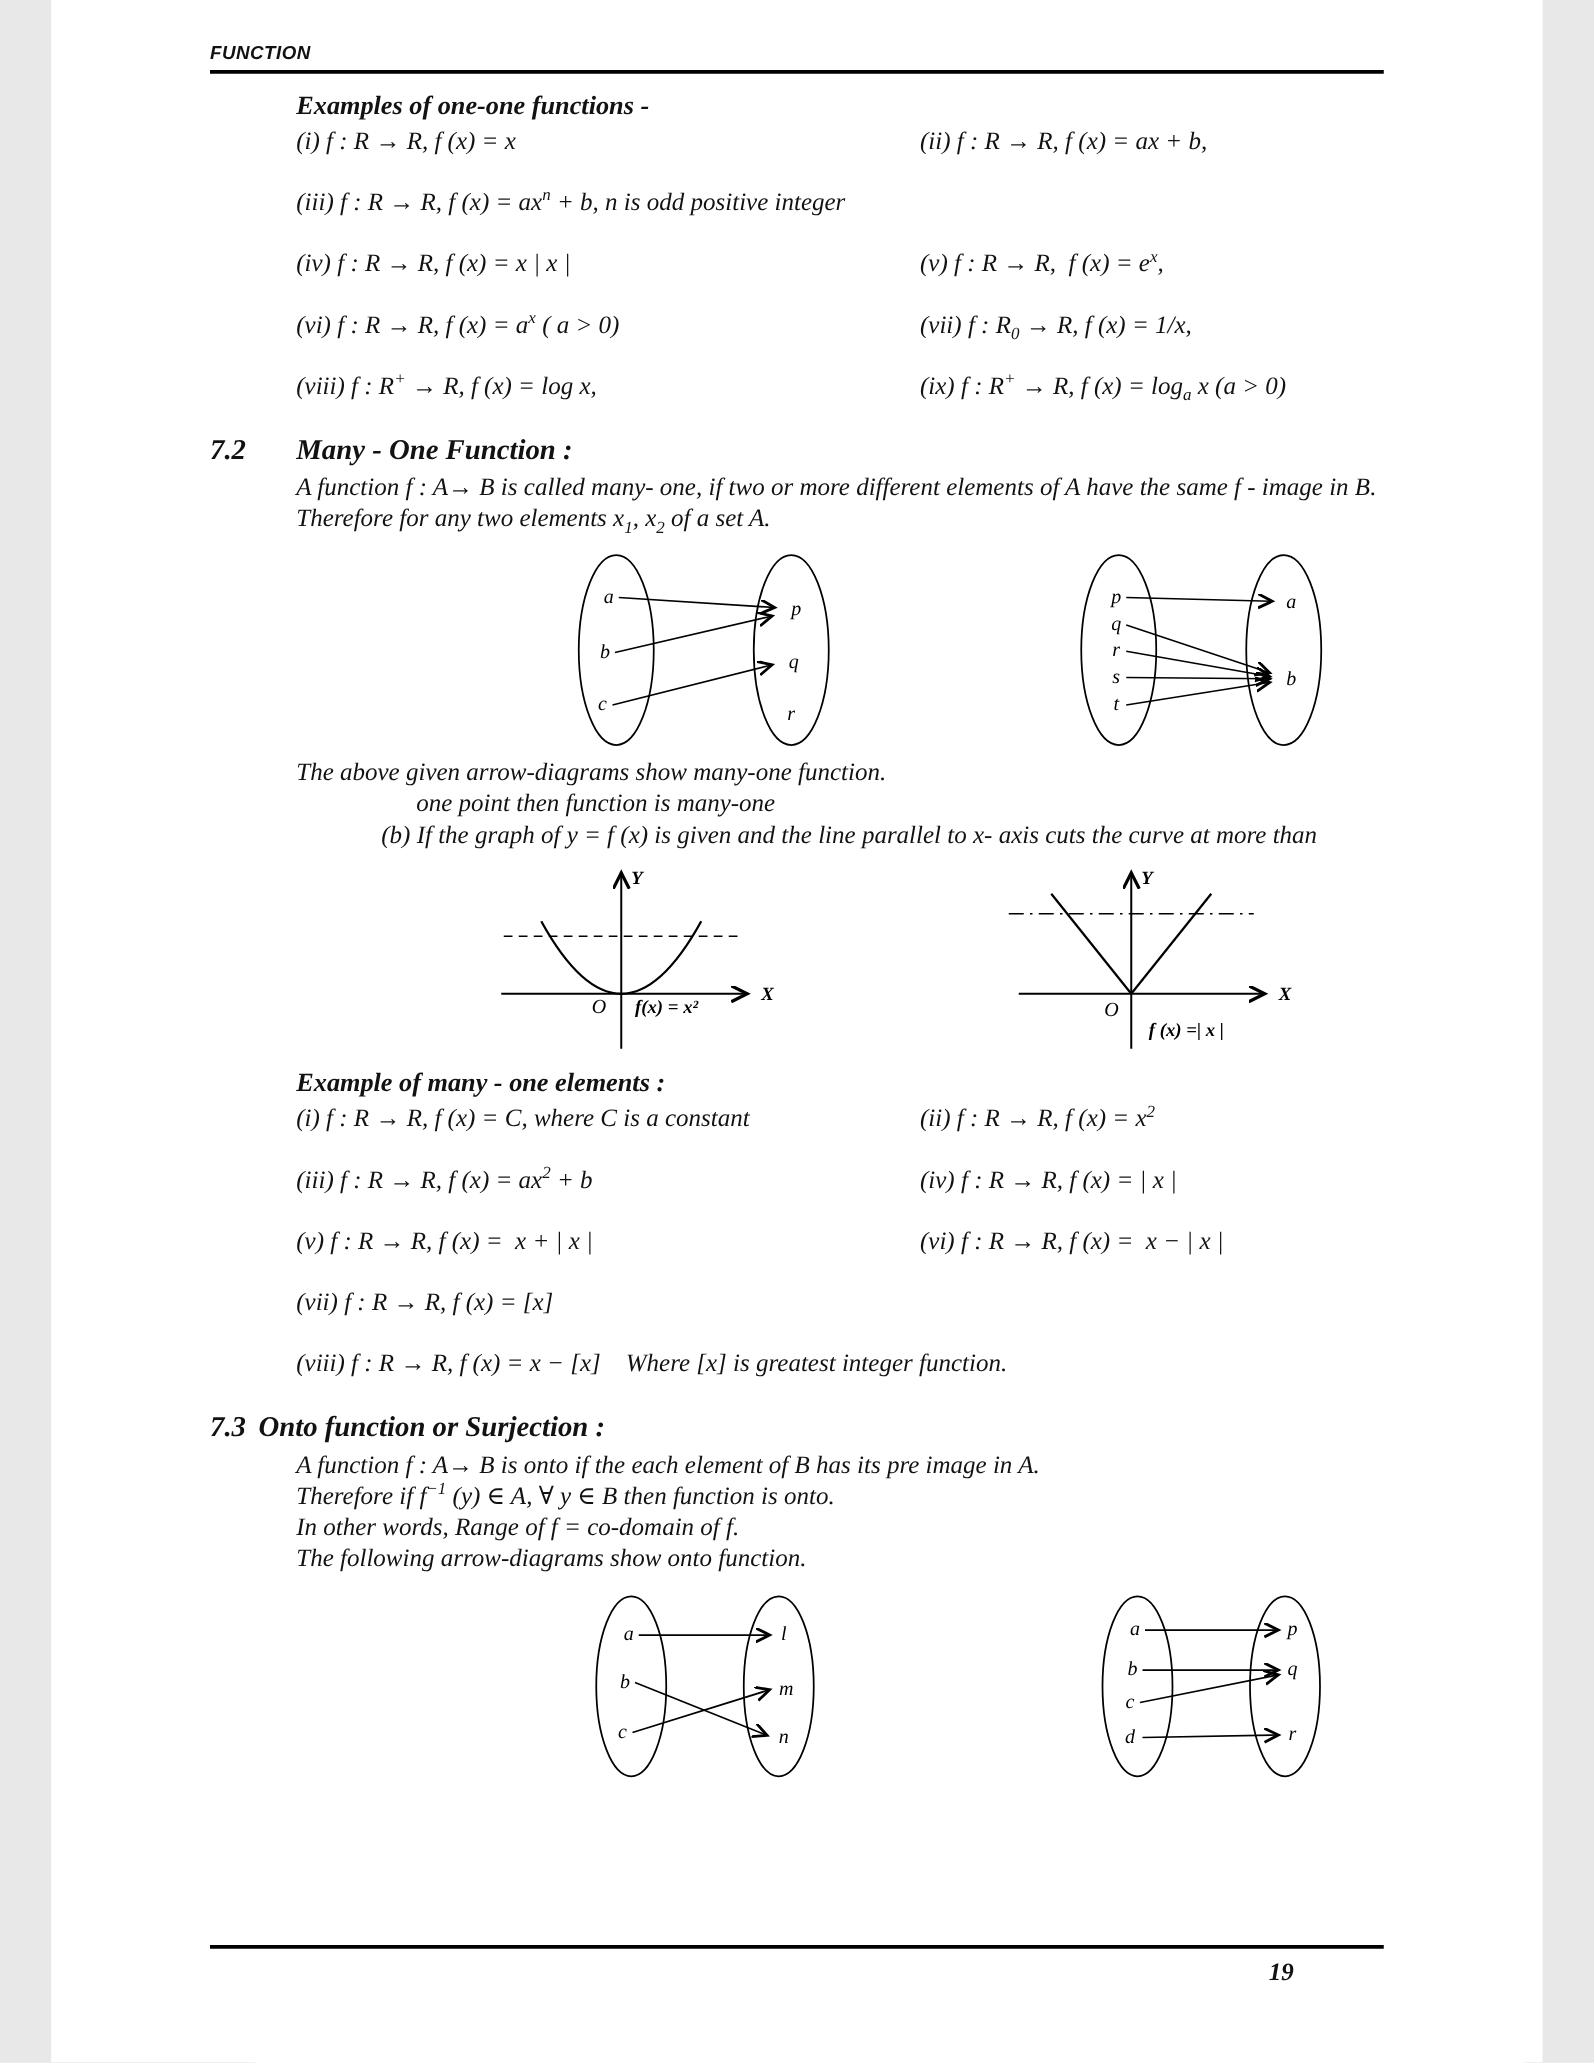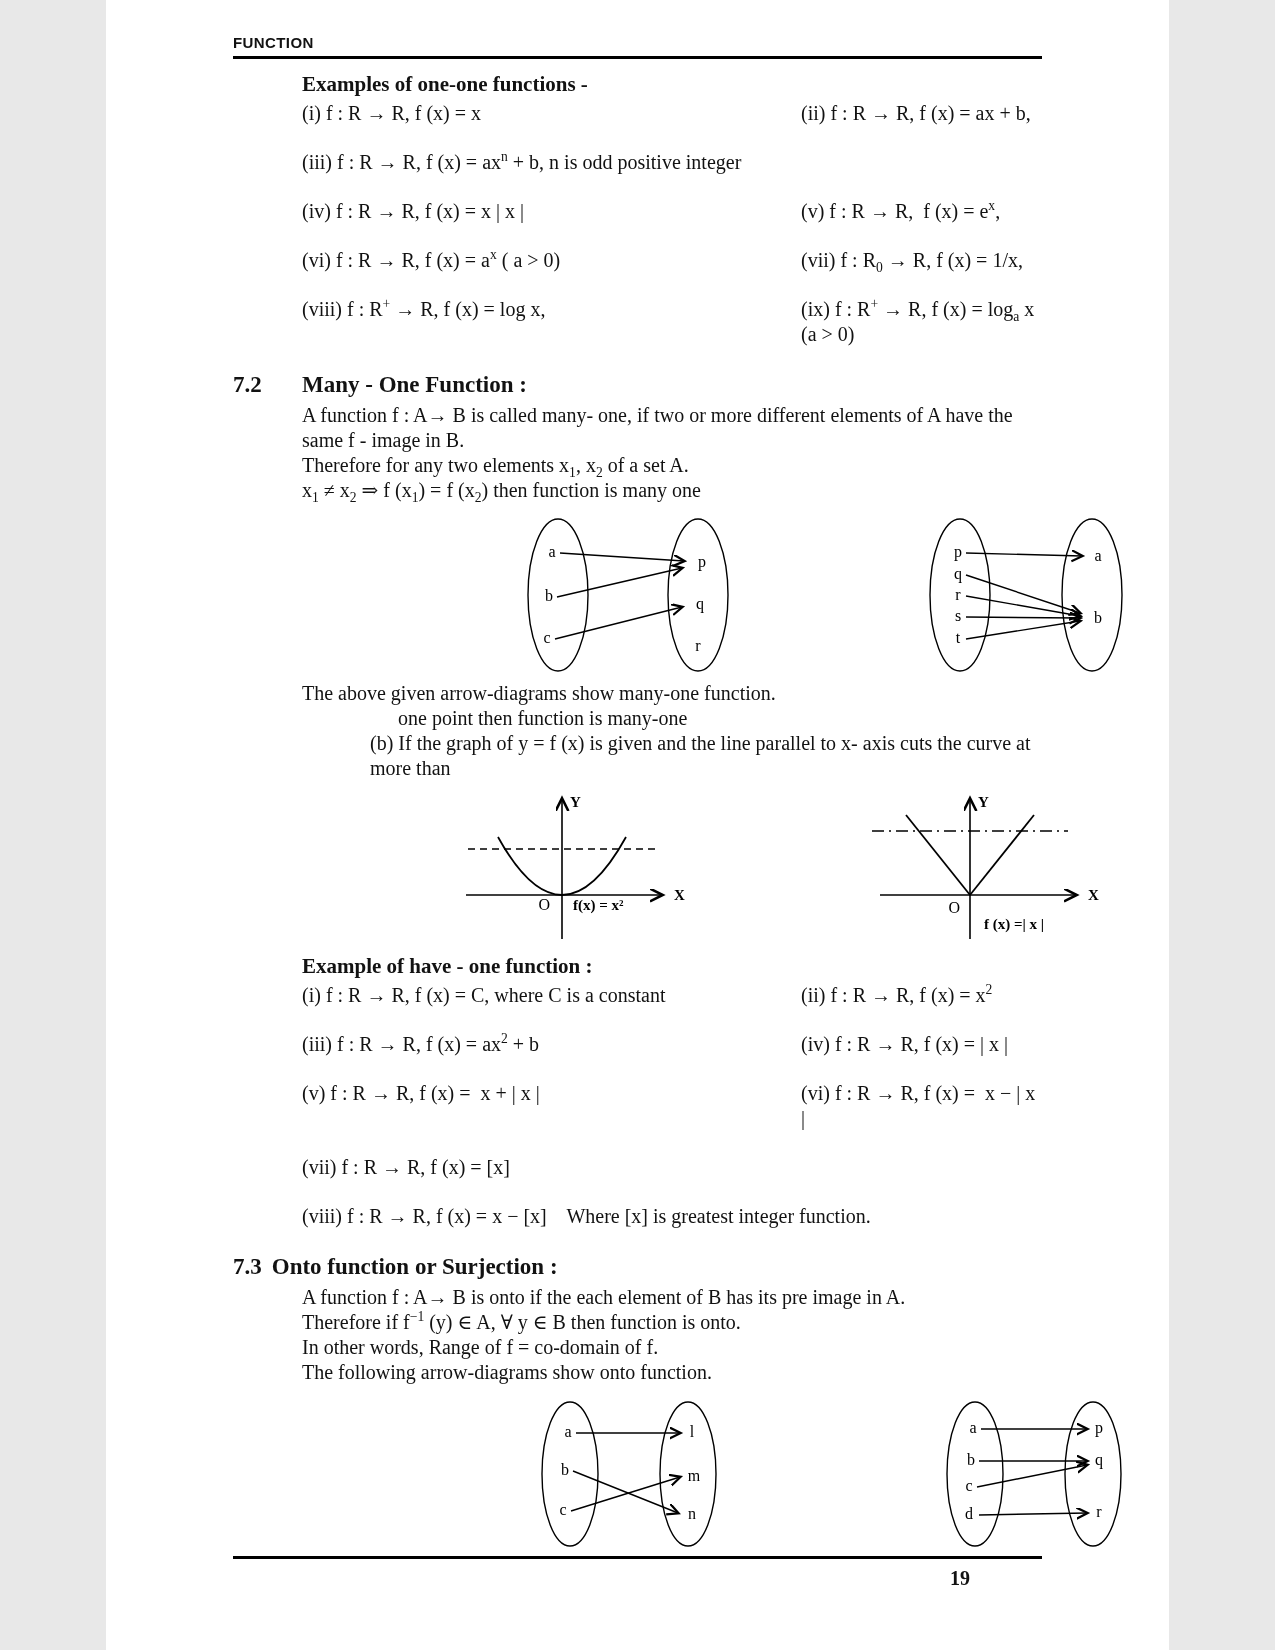--- a/index.html
+++ b/index.html
@@ -1,26 +1,27 @@
 <!DOCTYPE html>
 <html><head>
 <meta charset="utf-8">
 <style>
   html, body { margin: 0; padding: 0; background: #e8e8e8; }
   .page {
     position: relative;
-    width: 1063px;
+    width: 1193px;
     height: 1650px;
     margin: 0 auto;
     background: #ffffff;
     color: #121212;
     font-family: "Liberation Serif", "DejaVu Serif", serif;
     font-size: 20px;
     overflow: hidden;
     box-sizing: border-box;
+    font-style: italic;
   }
   .header { padding: 34px 127px 0 127px; }
   .header-title {
     font-family: "Liberation Sans", "DejaVu Sans", sans-serif;
     font-weight: bold;
     font-size: 15px;
     letter-spacing: 0.4px;
   }
   .header-rule { border: none; border-top: 3.5px solid #000; margin: 5px 0 0 0; }
 
@@ -138,21 +139,20 @@
     </div>
 
     <div class="sec-heading">
       <span class="sec-num">7.2</span>
       <span>Many - One Function :</span>
     </div>
 
     <div class="indent">
       <div class="para">A function f : A→ B is called many- one, if two or more different elements of A have the same f - image in B.</div>
       <div class="para">Therefore for any two elements x<sub>1</sub>, x<sub>2</sub> of a set A.</div>
-      <div class="para">x<sub>1</sub> ≠ x<sub>2</sub> ⇒ f (x<sub>1</sub>) = f (x<sub>2</sub>) then function is many one</div>
 
       <div class="diagram-row manyone">
 
         <svg width="232" height="168" viewBox="0 0 232 168">
           <ellipse cx="46" cy="84" rx="30" ry="76" fill="none" stroke="#000" stroke-width="1.4"></ellipse>
           <ellipse cx="186" cy="84" rx="30" ry="76" fill="none" stroke="#000" stroke-width="1.4"></ellipse>
           <text x="40" y="46" text-anchor="middle">a</text>
           <text x="37" y="90" text-anchor="middle">b</text>
           <text x="35" y="132" text-anchor="middle">c</text>
           <text x="190" y="56" text-anchor="middle">p</text>
@@ -205,21 +205,21 @@
           <line x1="52" y1="28" x2="116" y2="108" stroke="#000" stroke-width="1.8"></line>
           <line x1="116" y1="108" x2="180" y2="28" stroke="#000" stroke-width="1.8"></line>
           <line x1="18" y1="44" x2="214" y2="44" stroke="#000" stroke-width="1.3" stroke-dasharray="12 5 2 5"></line>
           <text x="124" y="20" class="axis-label">Y</text>
           <text x="234" y="113" class="axis-label">X</text>
           <text x="106" y="126" text-anchor="end">O</text>
           <text x="130" y="142" class="fn-label">f (x) =| x |</text>
         </svg>
       </div>
 
-      <div class="subheading mt">Example of have - one function :</div>
+      <div class="subheading mt">Example of many - one elements :</div>
 
       <div class="ex-row">
         <div>(i) f : R → R, f (x) = C, where C is a constant</div>
         <div>(ii) f : R → R, f (x) = x<sup>2</sup></div>
       </div>
       <div class="ex-row">
         <div>(iii) f : R → R, f (x) = ax<sup>2</sup> + b</div>
         <div>(iv) f : R → R, f (x) = | x |</div>
       </div>
       <div class="ex-row">

